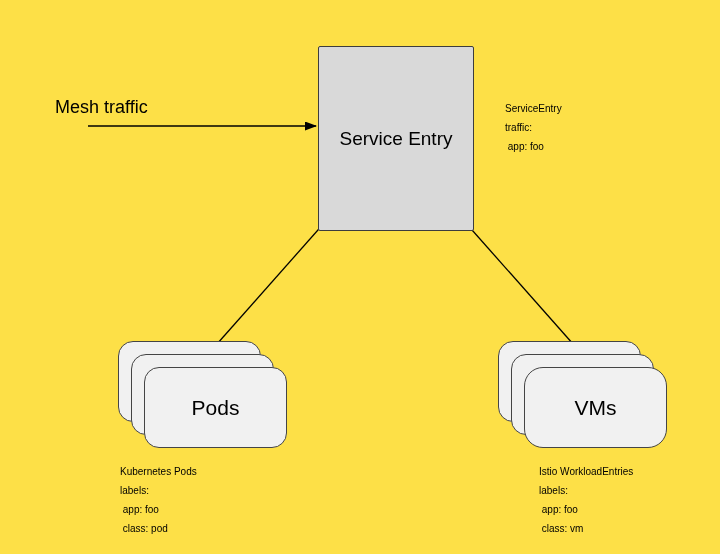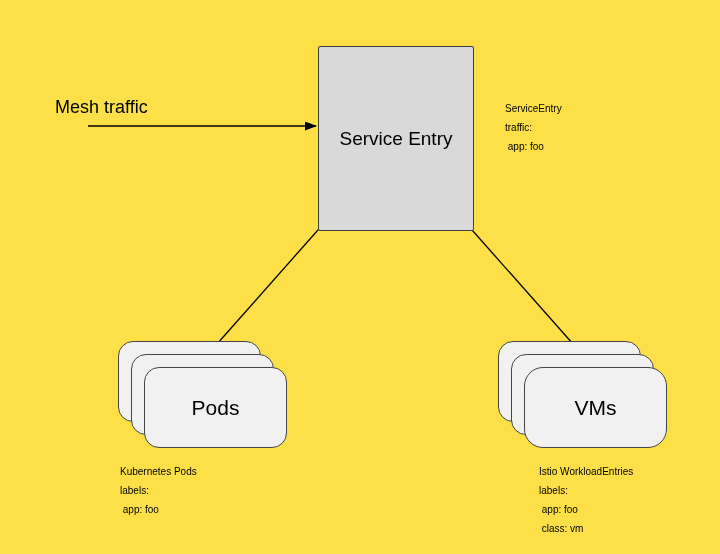--- a/index.html
+++ b/index.html
@@ -111,20 +111,21 @@
     <div class="card vms-mid"></div>
     <div class="card front vms-front">
       <span class="card-label">VMs</span>
     </div>
   </div>
 
   <div class="anno anno-pods">
     <div>Kubernetes Pods</div>
     <div>labels:</div>
     <div> app: foo</div>
+    <div> class: pod</div>
   </div>
 
   <div class="anno anno-vms">
     <div>Istio WorkloadEntries</div>
     <div>labels:</div>
     <div> app: foo</div>
     <div> class: vm</div>
   </div>
 
 </div>

